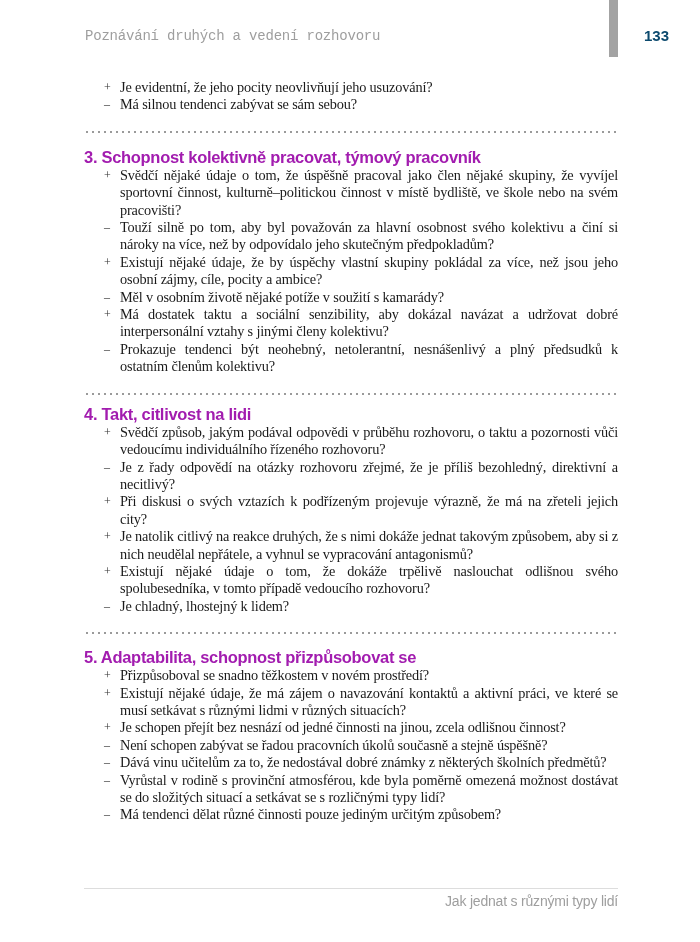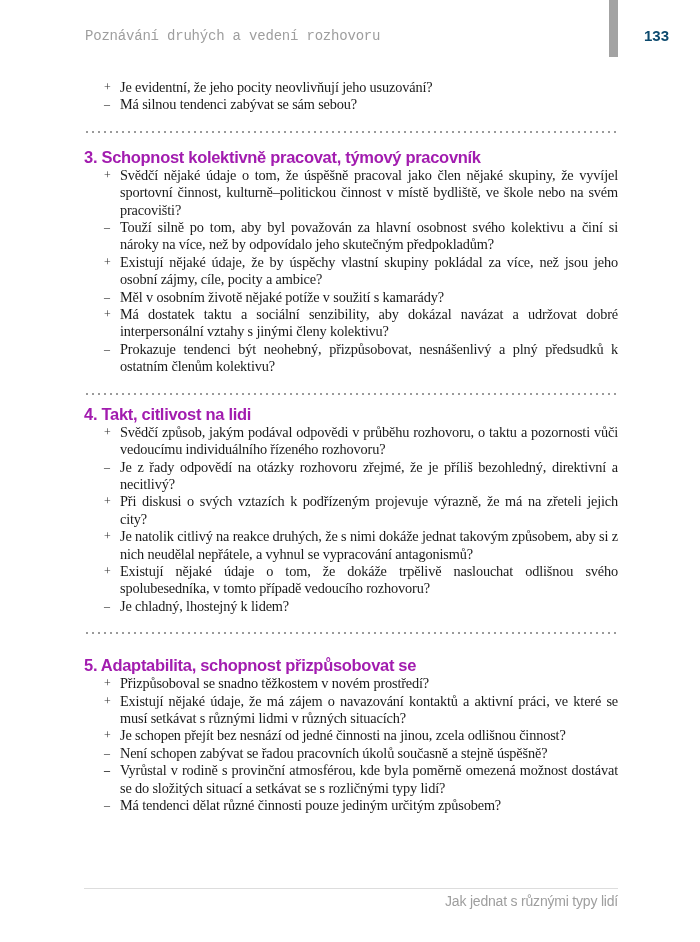--- a/index.html
+++ b/index.html
@@ -73,46 +73,46 @@
 
   <div class="dots" style="margin-top:16px;"></div>
   <section style="margin-top:13px;">
     <h2 class="section-title">3. Schopnost kolektivně pracovat, týmový pracovník</h2>
     <ul class="items">
       <li><span class="marker">+</span><span>Svědčí nějaké údaje o tom, že úspěšně pracoval jako člen nějaké skupiny, že vyvíjel sportovní činnost, kulturně–politickou činnost v místě bydliště, ve škole nebo na svém pracovišti?</span></li>
       <li><span class="marker">–</span><span>Touží silně po tom, aby byl považován za hlavní osobnost svého kolektivu a činí si nároky na více, než by odpovídalo jeho skutečným předpokladům?</span></li>
       <li><span class="marker">+</span><span>Existují nějaké údaje, že by úspěchy vlastní skupiny pokládal za více, než jsou jeho osobní zájmy, cíle, pocity a ambice?</span></li>
       <li><span class="marker">–</span><span>Měl v osobním životě nějaké potíže v soužití s kamarády?</span></li>
       <li><span class="marker">+</span><span>Má dostatek taktu a sociální senzibility, aby dokázal navázat a udržovat dobré interpersonální vztahy s jinými členy kolektivu?</span></li>
-      <li><span class="marker">–</span><span>Prokazuje tendenci být neohebný, přizpůsobovat, nesnášenlivý a plný předsudků k ostatním členům kolektivu?</span></li>
+      <li><span class="marker">–</span><span>Prokazuje tendenci být neohebný, netolerantní, nesnášenlivý a plný předsudků k ostatním členům kolektivu?</span></li>
     </ul>
   </section>
 
   <div class="dots" style="margin-top:16px;"></div>
   <section style="margin-top:8px;">
     <h2 class="section-title">4. Takt, citlivost na lidi</h2>
     <ul class="items">
       <li><span class="marker">+</span><span>Svědčí způsob, jakým podával odpovědi v průběhu rozhovoru, o taktu a pozornosti vůči vedoucímu individuálního řízeného rozhovoru?</span></li>
       <li><span class="marker">–</span><span>Je z řady odpovědí na otázky rozhovoru zřejmé, že je příliš bezohledný, direktivní a necitlivý?</span></li>
       <li><span class="marker">+</span><span>Při diskusi o svých vztazích k podřízeným projevuje výrazně, že má na zřeteli jejich city?</span></li>
       <li><span class="marker">+</span><span>Je natolik citlivý na reakce druhých, že s nimi dokáže jednat takovým způsobem, aby si z nich neudělal nepřátele, a vyhnul se vypracování antagonismů?</span></li>
       <li><span class="marker">+</span><span>Existují nějaké údaje o tom, že dokáže trpělivě naslouchat odlišnou svého spolubesedníka, v tomto případě vedoucího rozhovoru?</span></li>
       <li><span class="marker">–</span><span>Je chladný, lhostejný k lidem?</span></li>
     </ul>
   </section>
 
   <div class="dots" style="margin-top:16px;"></div>
-  <section style="margin-top:20px;">
+  <section style="margin-top:12px;">
     <h2 class="section-title">5. Adaptabilita, schopnost přizpůsobovat se</h2>
     <ul class="items">
       <li><span class="marker">+</span><span>Přizpůsoboval se snadno těžkostem v novém prostředí?</span></li>
       <li><span class="marker">+</span><span>Existují nějaké údaje, že má zájem o navazování kontaktů a aktivní práci, ve které se musí setkávat s různými lidmi v různých situacích?</span></li>
       <li><span class="marker">+</span><span>Je schopen přejít bez nesnází od jedné činnosti na jinou, zcela odlišnou činnost?</span></li>
       <li><span class="marker">–</span><span>Není schopen zabývat se řadou pracovních úkolů současně a stejně úspěšně?</span></li>
-      <li><span class="marker">–</span></li>
+      <li><span class="marker">–</span><span>Dává vinu učitelům za to, že nedostával dobré známky z některých školních předmětů?</span></li>
       <li><span class="marker">–</span><span>Vyrůstal v rodině s provinční atmosférou, kde byla poměrně omezená možnost dostávat se do složitých situací a setkávat se s rozličnými typy lidí?</span></li>
       <li><span class="marker">–</span><span>Má tendenci dělat různé činnosti pouze jediným určitým způsobem?</span></li>
     </ul>
   </section>
 
 </div>
 
 <div class="footer-rule"></div>
 <div class="running-foot">Jak jednat s různými typy lidí</div>
 

